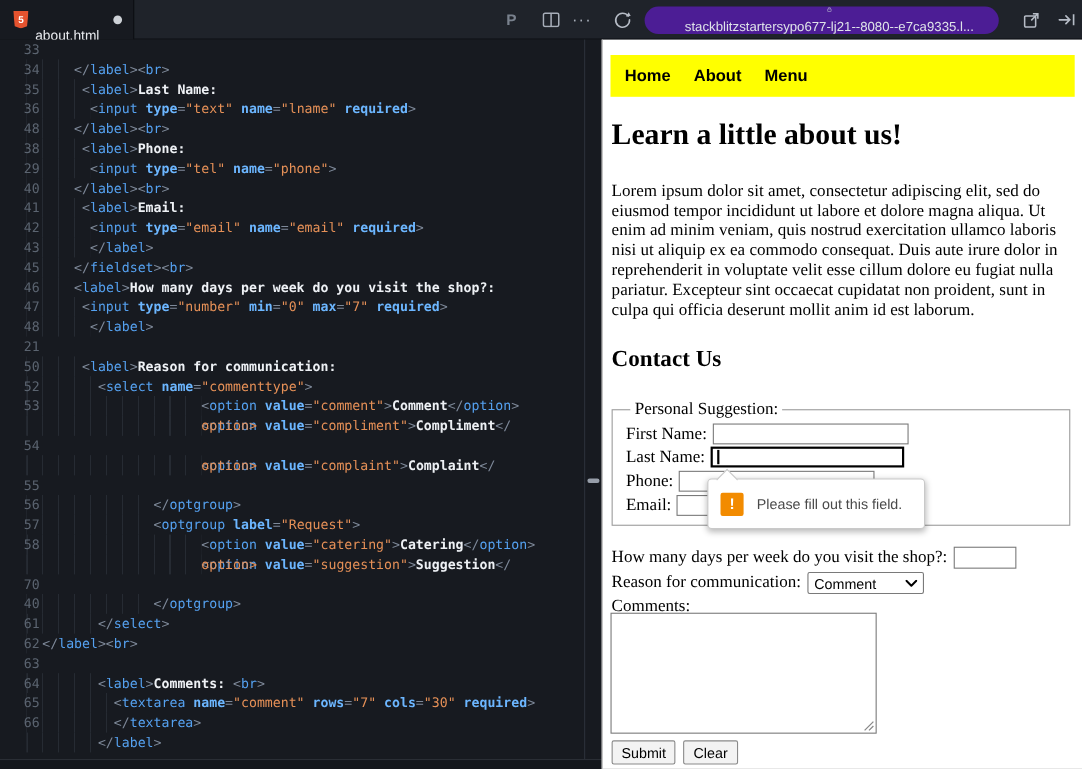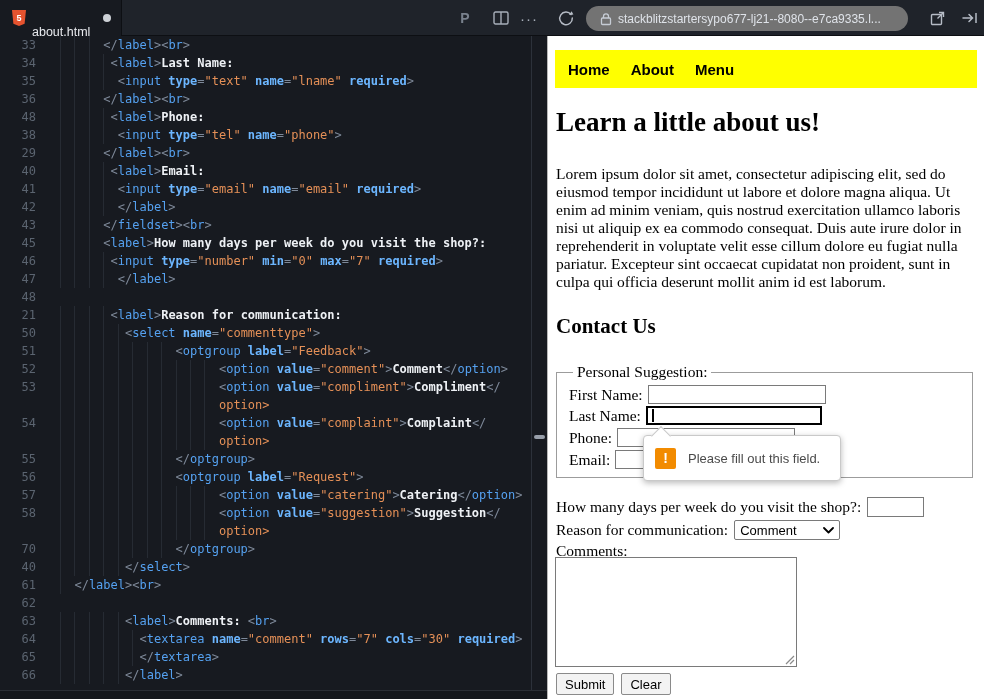--- a/index.html
+++ b/index.html
@@ -9,28 +9,28 @@
   #topbar{position:absolute;left:0;top:0;width:984px;height:36px;background:#1f232a;border-bottom:1px solid #0d0f13;box-sizing:border-box;}
   #tab{position:absolute;left:0;top:0;width:122px;height:36px;background:#171a20;border-right:1px solid #0d0f13;display:flex;align-items:center;box-sizing:border-box;}
   .html-icon{width:14px;height:16px;margin-left:12px;background:#e5532f;clip-path:polygon(0 0,100% 0,90% 86%,50% 100%,10% 86%);color:#fff;font-size:9px;font-weight:bold;display:flex;align-items:center;justify-content:center;}
   #tab-name{margin-left:6px;font-size:12.5px;color:#e8eaee;margin-top:27px;}
   #tab-dot{margin-left:13px;width:8px;height:8px;border-radius:50%;background:#cdd1d6;}
   .icon-btn{position:absolute;top:0;height:36px;display:flex;align-items:center;justify-content:center;color:#9aa2ad;cursor:pointer;}
   #prettier-btn{left:453px;width:24px;font-weight:bold;font-size:14px;color:#79818d;}
   #split-btn{left:488px;width:26px;}
   #more-btn{left:516px;width:26px;font-size:15px;letter-spacing:1px;color:#a7aeb9;}
   #refresh-btn{left:552px;width:28px;}
-  #url-pill{position:absolute;left:586px;top:6px;width:322px;height:25px;border-radius:13px;background:#737373;display:flex;align-items:center;gap:6px;padding-left:14px;box-sizing:border-box;overflow:hidden;cursor:pointer;}
+  #url-pill{position:absolute;left:586px;top:6px;width:322px;height:25px;border-radius:13px;background:#4c1d95;display:flex;align-items:center;gap:6px;padding-left:14px;box-sizing:border-box;overflow:hidden;cursor:pointer;flex-direction:column;}
   #url-text{font-size:12px;color:#dfe3e9;white-space:nowrap;}
   #external-btn{left:922px;width:30px;}
   #pipe-btn{left:956px;width:28px;}
 
   
   #editor{position:absolute;left:0;top:36px;width:531px;height:654px;overflow:hidden;background:#171a20;font-family:"DejaVu Sans Mono",monospace;font-size:12px;line-height:18px;}
-  .code-row{display:flex;height:18px;white-space:pre;}
+  .code-row{display:flex;height:18px;white-space:pre;flex-direction:column;}
   .ln{flex:none;width:36px;text-align:right;color:#5b6470;}
   .ct{flex:none;padding-left:24px;white-space:pre;}
   .ind{display:inline-block;height:18px;vertical-align:top;background:repeating-linear-gradient(to right,#262b33 0,#262b33 1px,transparent 1px,transparent 14.45px);}
   .tk-p{color:#7e8999;}
   .tk-tag{color:#55a1f0;}
   .tk-attr{color:#6cb6ff;font-weight:bold;}
   .tk-str{color:#e59057;}
   .tk-txt{color:#eef1f5;font-weight:bold;}
 
   #splitter{position:absolute;left:531px;top:36px;width:16px;height:663px;background:#171a20;border-left:1px solid #2c313a;box-sizing:border-box;cursor:col-resize;}
@@ -133,21 +133,20 @@
         <div class="code-row"><div class="ln">40</div><div class="ct"><span class="ind" style="width: 50.5722px;"></span><span class="tk-p">&lt;</span><span class="tk-tag">label</span><span class="tk-p">&gt;</span><span class="tk-txt">Email:</span></div></div>
         <div class="code-row"><div class="ln">41</div><div class="ct"><span class="ind" style="width: 57.7968px;"></span><span class="tk-p">&lt;</span><span class="tk-tag">input</span><span class="tk-attr"> type</span><span class="tk-p">=</span><span class="tk-str">"email"</span><span class="tk-attr"> name</span><span class="tk-p">=</span><span class="tk-str">"email"</span><span class="tk-attr"> required</span><span class="tk-p">&gt;</span></div></div>
         <div class="code-row"><div class="ln">42</div><div class="ct"><span class="ind" style="width: 57.7968px;"></span><span class="tk-p">&lt;/</span><span class="tk-tag">label</span><span class="tk-p">&gt;</span></div></div>
         <div class="code-row"><div class="ln">43</div><div class="ct"><span class="ind" style="width: 43.3476px;"></span><span class="tk-p">&lt;/</span><span class="tk-tag">fieldset</span><span class="tk-p">&gt;&lt;</span><span class="tk-tag">br</span><span class="tk-p">&gt;</span></div></div>
         <div class="code-row"><div class="ln">45</div><div class="ct"><span class="ind" style="width: 43.3476px;"></span><span class="tk-p">&lt;</span><span class="tk-tag">label</span><span class="tk-p">&gt;</span><span class="tk-txt">How many days per week do you visit the shop?:</span></div></div>
         <div class="code-row"><div class="ln">46</div><div class="ct"><span class="ind" style="width: 50.5722px;"></span><span class="tk-p">&lt;</span><span class="tk-tag">input</span><span class="tk-attr"> type</span><span class="tk-p">=</span><span class="tk-str">"number"</span><span class="tk-attr"> min</span><span class="tk-p">=</span><span class="tk-str">"0"</span><span class="tk-attr"> max</span><span class="tk-p">=</span><span class="tk-str">"7"</span><span class="tk-attr"> required</span><span class="tk-p">&gt;</span></div></div>
         <div class="code-row"><div class="ln">47</div><div class="ct"><span class="ind" style="width: 57.7968px;"></span><span class="tk-p">&lt;/</span><span class="tk-tag">label</span><span class="tk-p">&gt;</span></div></div>
         <div class="code-row"><div class="ln">48</div><div class="ct"></div></div>
         <div class="code-row"><div class="ln">21</div><div class="ct"><span class="ind" style="width: 50.5722px;"></span><span class="tk-p">&lt;</span><span class="tk-tag">label</span><span class="tk-p">&gt;</span><span class="tk-txt">Reason for communication:</span></div></div>
         <div class="code-row"><div class="ln">50</div><div class="ct"><span class="ind" style="width: 65.0214px;"></span><span class="tk-p">&lt;</span><span class="tk-tag">select</span><span class="tk-attr"> name</span><span class="tk-p">=</span><span class="tk-str">"commenttype"</span><span class="tk-p">&gt;</span></div></div>
-        <div class="code-row"><div class="ln">51</div><div class="ct"><span class="ind" style="width: 115.594px;"></span><span class="tk-p">&lt;</span><span class="tk-tag">optgroup</span><span class="tk-attr"> label</span><span class="tk-p">=</span><span class="tk-str">"Feedback"</span><span class="tk-p">&gt;</span></div></div>
         <div class="code-row"><div class="ln">52</div><div class="ct"><span class="ind" style="width: 158.941px;"></span><span class="tk-p">&lt;</span><span class="tk-tag">option</span><span class="tk-attr"> value</span><span class="tk-p">=</span><span class="tk-str">"comment"</span><span class="tk-p">&gt;</span><span class="tk-txt">Comment</span><span class="tk-p">&lt;/</span><span class="tk-tag">option</span><span class="tk-p">&gt;</span></div></div>
         <div class="code-row"><div class="ln">53</div><div class="ct"><span class="ind" style="width: 158.941px;"></span><span class="tk-p">&lt;</span><span class="tk-tag">option</span><span class="tk-attr"> value</span><span class="tk-p">=</span><span class="tk-str">"compliment"</span><span class="tk-p">&gt;</span><span class="tk-txt">Compliment</span><span class="tk-p">&lt;/</span></div></div>
         <div class="code-row"><div class="ln"></div><div class="ct"><span class="ind" style="width: 158.941px;"></span><span class="tk-str">option&gt;</span></div></div>
         <div class="code-row"><div class="ln">54</div><div class="ct"><span class="ind" style="width: 158.941px;"></span><span class="tk-p">&lt;</span><span class="tk-tag">option</span><span class="tk-attr"> value</span><span class="tk-p">=</span><span class="tk-str">"complaint"</span><span class="tk-p">&gt;</span><span class="tk-txt">Complaint</span><span class="tk-p">&lt;/</span></div></div>
         <div class="code-row"><div class="ln"></div><div class="ct"><span class="ind" style="width: 158.941px;"></span><span class="tk-str">option&gt;</span></div></div>
         <div class="code-row"><div class="ln">55</div><div class="ct"><span class="ind" style="width: 115.594px;"></span><span class="tk-p">&lt;/</span><span class="tk-tag">optgroup</span><span class="tk-p">&gt;</span></div></div>
         <div class="code-row"><div class="ln">56</div><div class="ct"><span class="ind" style="width: 115.594px;"></span><span class="tk-p">&lt;</span><span class="tk-tag">optgroup</span><span class="tk-attr"> label</span><span class="tk-p">=</span><span class="tk-str">"Request"</span><span class="tk-p">&gt;</span></div></div>
         <div class="code-row"><div class="ln">57</div><div class="ct"><span class="ind" style="width: 158.941px;"></span><span class="tk-p">&lt;</span><span class="tk-tag">option</span><span class="tk-attr"> value</span><span class="tk-p">=</span><span class="tk-str">"catering"</span><span class="tk-p">&gt;</span><span class="tk-txt">Catering</span><span class="tk-p">&lt;/</span><span class="tk-tag">option</span><span class="tk-p">&gt;</span></div></div>
         <div class="code-row"><div class="ln">58</div><div class="ct"><span class="ind" style="width: 158.941px;"></span><span class="tk-p">&lt;</span><span class="tk-tag">option</span><span class="tk-attr"> value</span><span class="tk-p">=</span><span class="tk-str">"suggestion"</span><span class="tk-p">&gt;</span><span class="tk-txt">Suggestion</span><span class="tk-p">&lt;/</span></div></div>
         <div class="code-row"><div class="ln"></div><div class="ct"><span class="ind" style="width: 158.941px;"></span><span class="tk-str">option&gt;</span></div></div>

